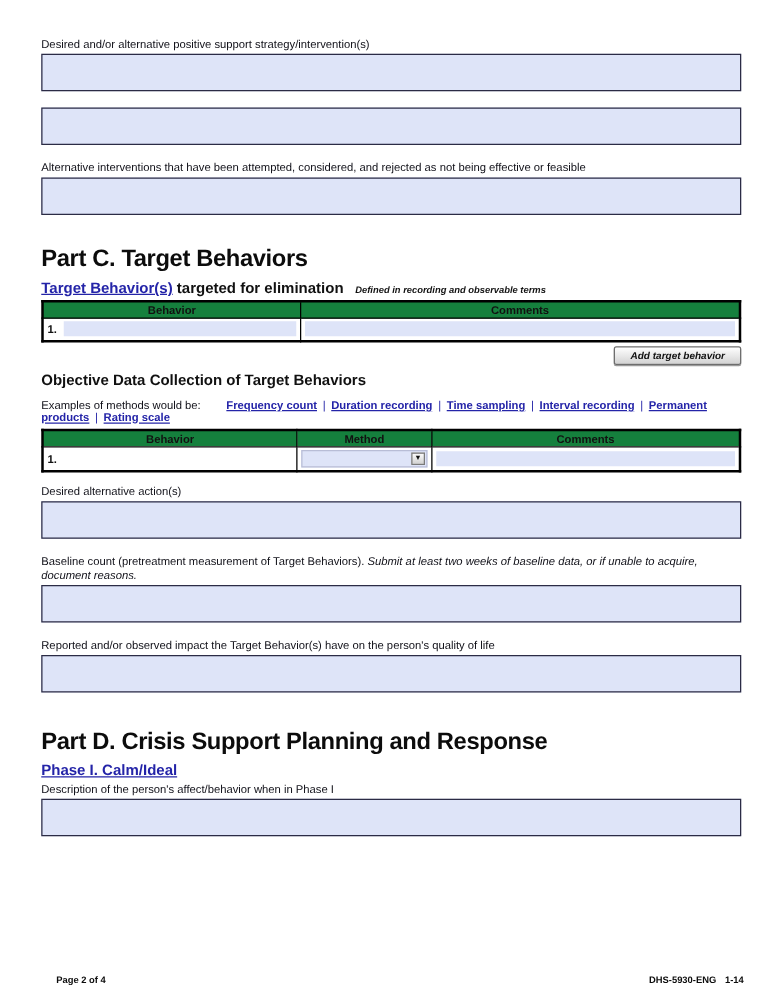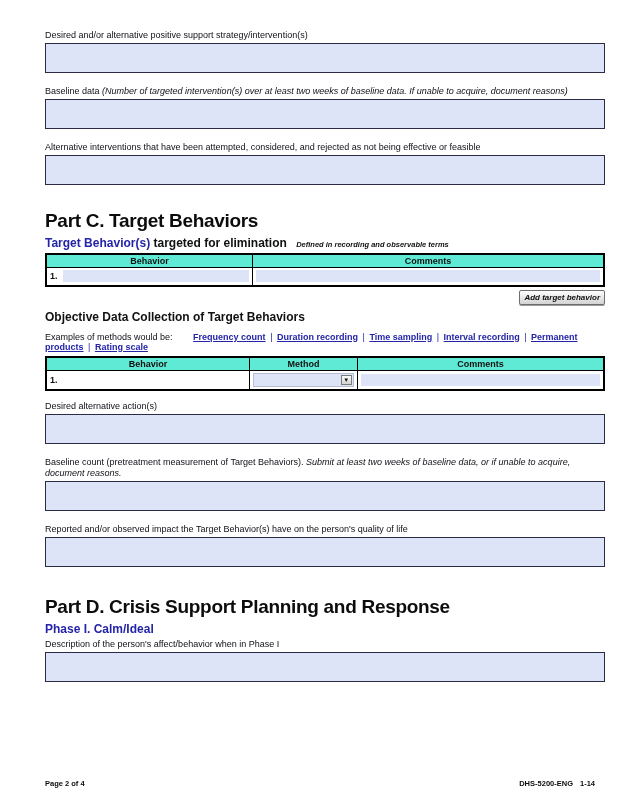--- a/index.html
+++ b/index.html
@@ -2,60 +2,60 @@
 <html><head>
 <meta charset="utf-8">
 <style>
   * { margin:0; padding:0; box-sizing:border-box; }
   html,body { background:#e8e8e8; }
   .page {
     position:relative; width:625px; height:801px; background:#ffffff;
     font-family:"Liberation Sans", sans-serif; color:#111; overflow:hidden;
     margin:0 auto;
   }
-  .content { position:absolute; left:45px; top:30px; width:560px; }
+  .content { position:absolute; left:33px; top:30px; width:560px; }
 
   
   .field { margin-bottom:13px; }
   .field-label { font-size:9px; line-height:11px; margin-bottom:2px; color:#101018; }
   .field-label .note { font-style:italic; }
   .field-input {
     display:block; width:100%; height:30px; resize:none;
     background:#dee4f8; border:1px solid #2b2b45; outline:none;
     font-family:"Liberation Sans", sans-serif; font-size:9px; padding:2px;
   }
 
   
   .part-title { font-size:19px; font-weight:700; letter-spacing:-0.3px; margin:6px 0 4px 0; color:#0c0c0c; }
   .sub-line { font-size:12px; font-weight:700; margin-bottom:3px; }
   .sub-line .small-note { font-size:7.5px; font-style:italic; font-weight:600; margin-left:6px; }
-  .link { color:#2424a8; cursor:pointer; }
+  .link { color:#2424a8; text-decoration:underline; cursor:pointer; }
   .sub-heading { font-size:12px; font-weight:700; margin:5px 0 8px 0; }
 
   
   table { width:100%; border-collapse:collapse; border:2px solid #000; }
-  th { background:#5eead4; border:1px solid #000; font-size:9px; font-weight:700; height:13px; text-align:center; padding:1px 2px; }
+  th { background:#15803d; border:1px solid #000; font-size:9px; font-weight:700; height:13px; text-align:center; padding:1px 2px; }
   td { border:1px solid #000; background:#fff; height:18px; padding:2px 3px; vertical-align:middle; font-size:9px; font-weight:700; }
   .cell-flex { display:flex; align-items:center; gap:5px; }
   .cell-input { flex:1; height:12px; background:#dee4f8; }
   .row-num { font-size:9px; font-weight:700; }
 
   
   .select-box { position:relative; height:14px; background:#dee4f8; border:1px solid #b8bdd6; }
   .select-arrow-btn {
     position:absolute; right:1px; top:1px; width:11px; height:10px;
     background:linear-gradient(#fbfbfb,#d2d2d2); border:1px solid #7a7a7a;
     display:flex; align-items:center; justify-content:center; font-size:6px; line-height:1; color:#111; cursor:pointer;
   }
 
   
   .btn-row { display:flex; justify-content:flex-end; margin:3px 0 2px 0; }
   .add-btn {
     font-family:"Liberation Sans", sans-serif; font-size:8px; font-weight:700; font-style:italic;
-    padding:2px 4px; background:linear-gradient(#fefefe,#d3d3d3);
+    padding:2px 12px; background:linear-gradient(#fefefe,#d3d3d3);
     border:1px solid #6e6e6e; border-radius:2px; box-shadow:0 1px 0 #9a9a9a; cursor:pointer; color:#101010;
   }
 
   
   .methods-line { font-size:9px; margin:2px 0 4px 0; color:#101018; }
   .methods-line .prefix { margin-right:18px; }
   .methods-line a { color:#2424a8; text-decoration:underline; font-weight:600; }
   .methods-line .sep { color:#2424a8; margin:0 2px; }
   .gap-lg { height:10px; }
   .gap-md { height:6px; }
@@ -73,24 +73,20 @@
 
     <div class="field">
       <div class="field-label">
         <span>Desired and/or alternative positive support strategy/intervention(s)</span>
       </div>
       <textarea class="field-input" style=""></textarea>
     </div>
 
 
     <div class="field">
-      <div class="field-label">
-        <span>Baseline data</span>
-        <span class="note">(Number of targeted intervention(s) over at least two weeks of baseline data. If unable to acquire, document reasons)</span>
-      </div>
       <textarea class="field-input" style=""></textarea>
     </div>
 
     <div class="field">
       <div class="field-label">
         <span>Alternative interventions that have been attempted, considered, and rejected as not being effective or feasible</span>
       </div>
       <textarea class="field-input" style=""></textarea>
     </div>
 
@@ -217,15 +213,15 @@
       <div class="field-label">
         <span>Description of the person's affect/behavior when in Phase I</span>
       </div>
       <textarea class="field-input" style=""></textarea>
     </div>
 
   </div>
 
   <div class="footer-left">Page 2 of 4</div>
   <div class="footer-right">
-    <span>DHS-5200-ENG</span><span>1-14</span>
+    <span>DHS-5930-ENG</span><span>1-14</span>
   </div>
 </div>
 
 </body></html>

